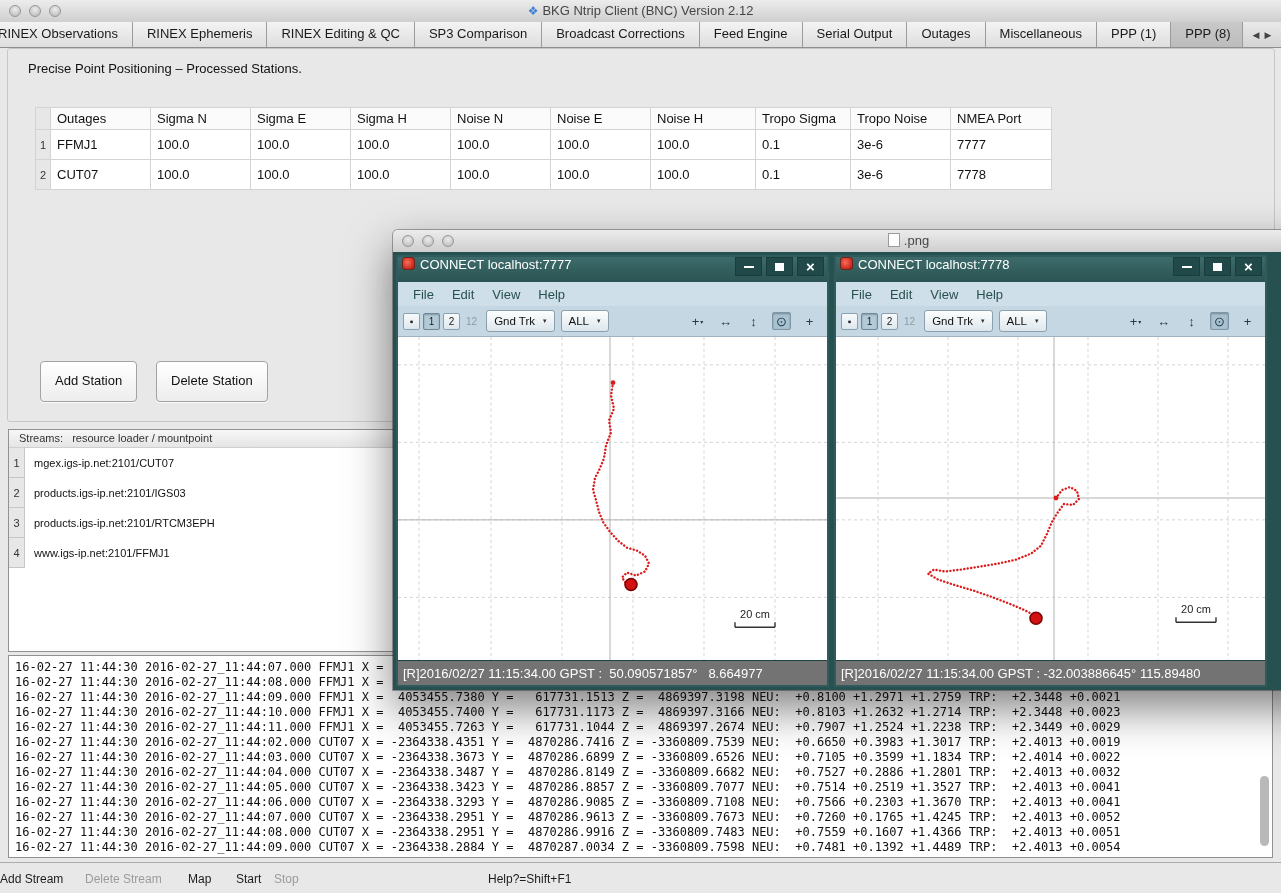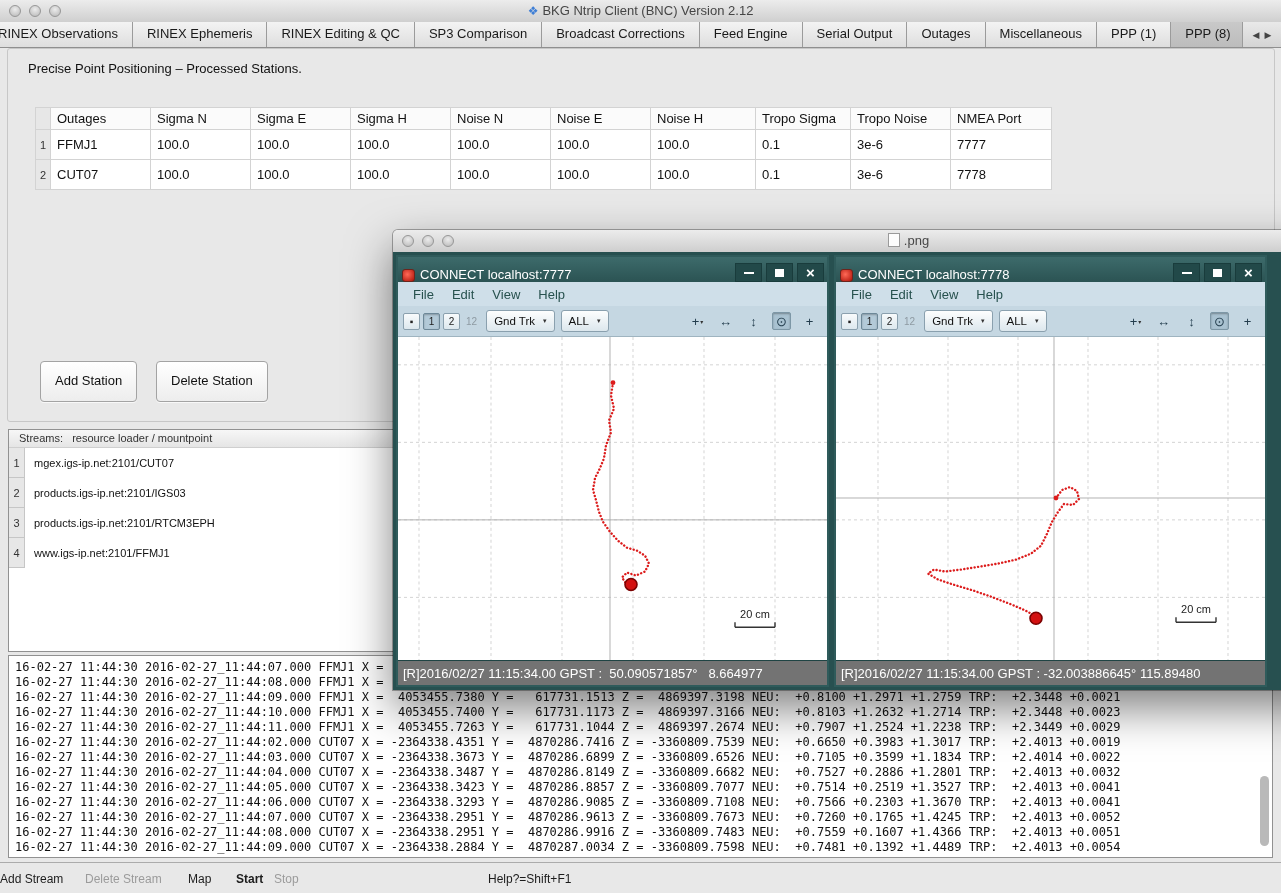--- a/index.html
+++ b/index.html
@@ -71,21 +71,21 @@
   .ov-title{position:absolute;left:0;right:0;top:3px;text-align:center;font-size:13px;color:#474747;}
   .doc-icon{display:inline-block;width:10px;height:12px;background:#fdfdfd;border:1px solid #9a9a9a;
             vertical-align:-2px;margin-right:4px;}
   .resize-icon{position:absolute;right:6px;top:5px;width:12px;height:12px;color:#777;}
   .ov-content{position:absolute;left:0;top:22px;right:0;bottom:0;background:#275050;
               display:flex;gap:5px;padding:3px;box-sizing:border-box;}
 
   
   .plotwin{width:433px;background:#fff;border:2px solid #2f5b5b;box-sizing:border-box;
            display:flex;flex-direction:column;flex:none;}
-  .pw-title{height:25px;background:linear-gradient(#3d6b6b,#2b5353);display:flex;align-items:flex-end;
+  .pw-title{height:25px;background:linear-gradient(#3d6b6b,#2b5353);display:flex;align-items:flex-start;
             color:#fff;padding-left:4px;gap:5px;font-size:13px;flex:none;}
   .pw-icon{width:13px;height:13px;border-radius:3px;flex:none;border:1px solid #6d241c;box-sizing:border-box;
            background:radial-gradient(circle at 40% 40%,#ff6a57,#ad1208);}
   .pw-buttons{margin-left:auto;display:flex;margin-right:3px;}
   .pw-btn{width:25px;height:17px;background:#224949;border:1px solid #193c3c;display:flex;align-items:center;
           justify-content:center;margin-left:4px;color:#fff;}
   .pw-btn .bar{width:10px;height:2px;background:#fff;}
   .pw-btn .box{width:9px;height:8px;border:2.5px solid #fff;box-sizing:border-box;background:#fff;}
   .pw-close{font-size:15px;font-weight:bold;line-height:15px;}
   .pw-menubar{height:24px;background:#cfdfe9;display:flex;align-items:center;padding-left:6px;
@@ -248,21 +248,21 @@
 16-02-27 11:44:30 2016-02-27_11:44:08.000 CUT07 X = -2364338.2951 Y =  4870286.9916 Z = -3360809.7483 NEU:  +0.7559 +0.1607 +1.4366 TRP:  +2.4013 +0.0051
 16-02-27 11:44:30 2016-02-27_11:44:09.000 CUT07 X = -2364338.2884 Y =  4870287.0034 Z = -3360809.7598 NEU:  +0.7481 +0.1392 +1.4489 TRP:  +2.4013 +0.0054</pre>
     <div class="log-thumb"></div>
   </div>
 
   <div class="bottombar">
     <span class="bb-help">Help?=Shift+F1</span>
   <span class="bb-item" style="left: 0;">Add Stream</span>
       <span class="bb-item disabled" style="left: 85px;">Delete Stream</span>
       <span class="bb-item" style="left: 188px;">Map</span>
-      <span class="bb-item" style="left: 236px; font-weight: bold;">Start</span>
+      <span class="bb-item" style="left: 236px;">Start</span>
       <span class="bb-item disabled" style="left: 274px;">Stop</span>
     </div>
 
   <div class="overlay">
     <div class="ov-titlebar">
       <div class="lights">
         <span class="light"></span>
         <span class="light"></span>
         <span class="light"></span>
       </div>

